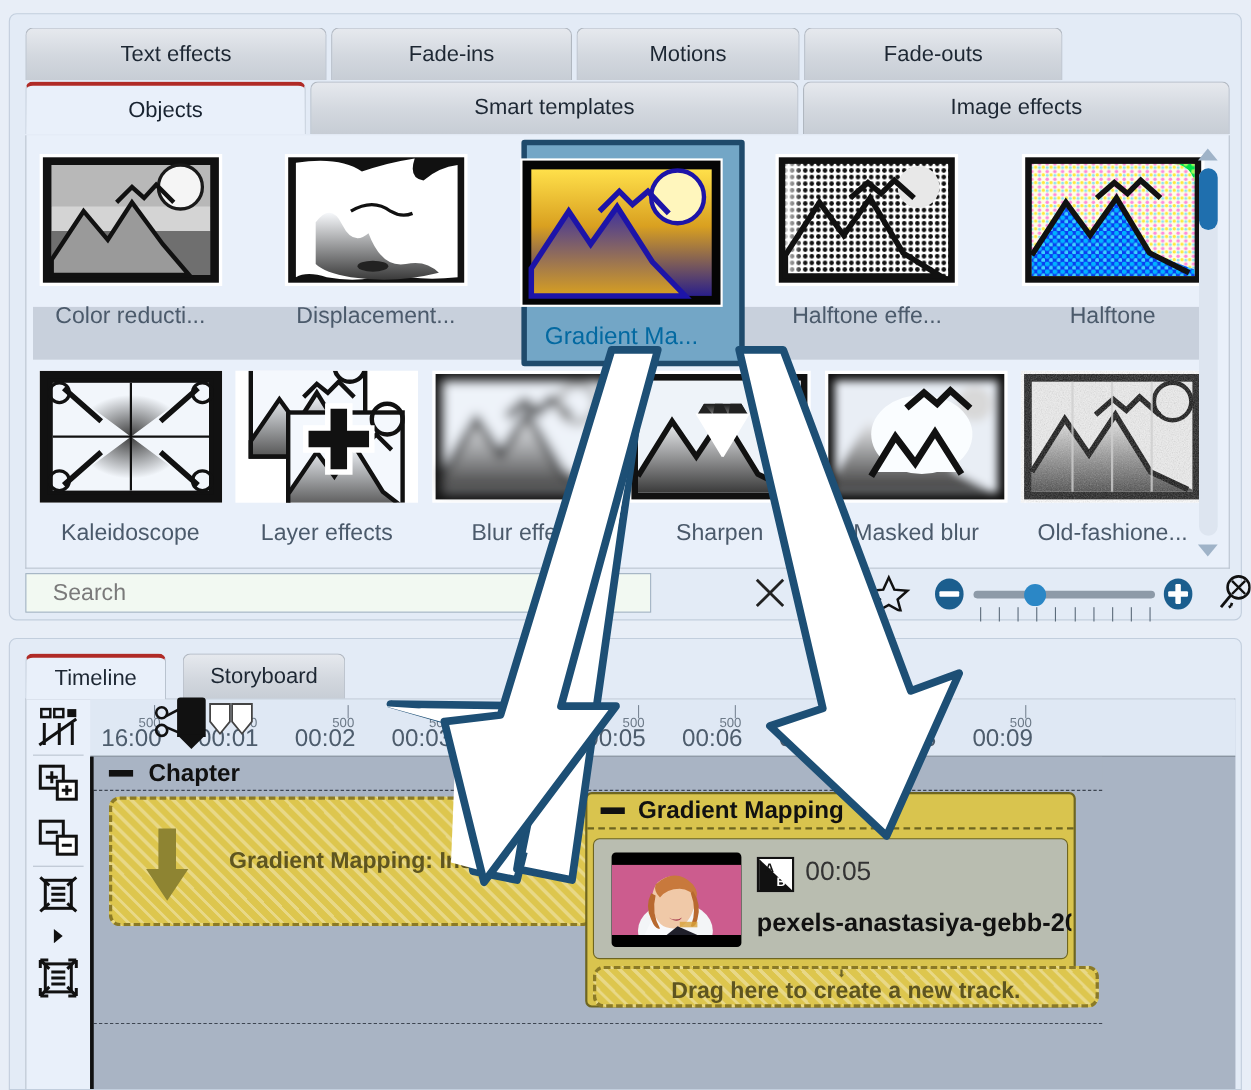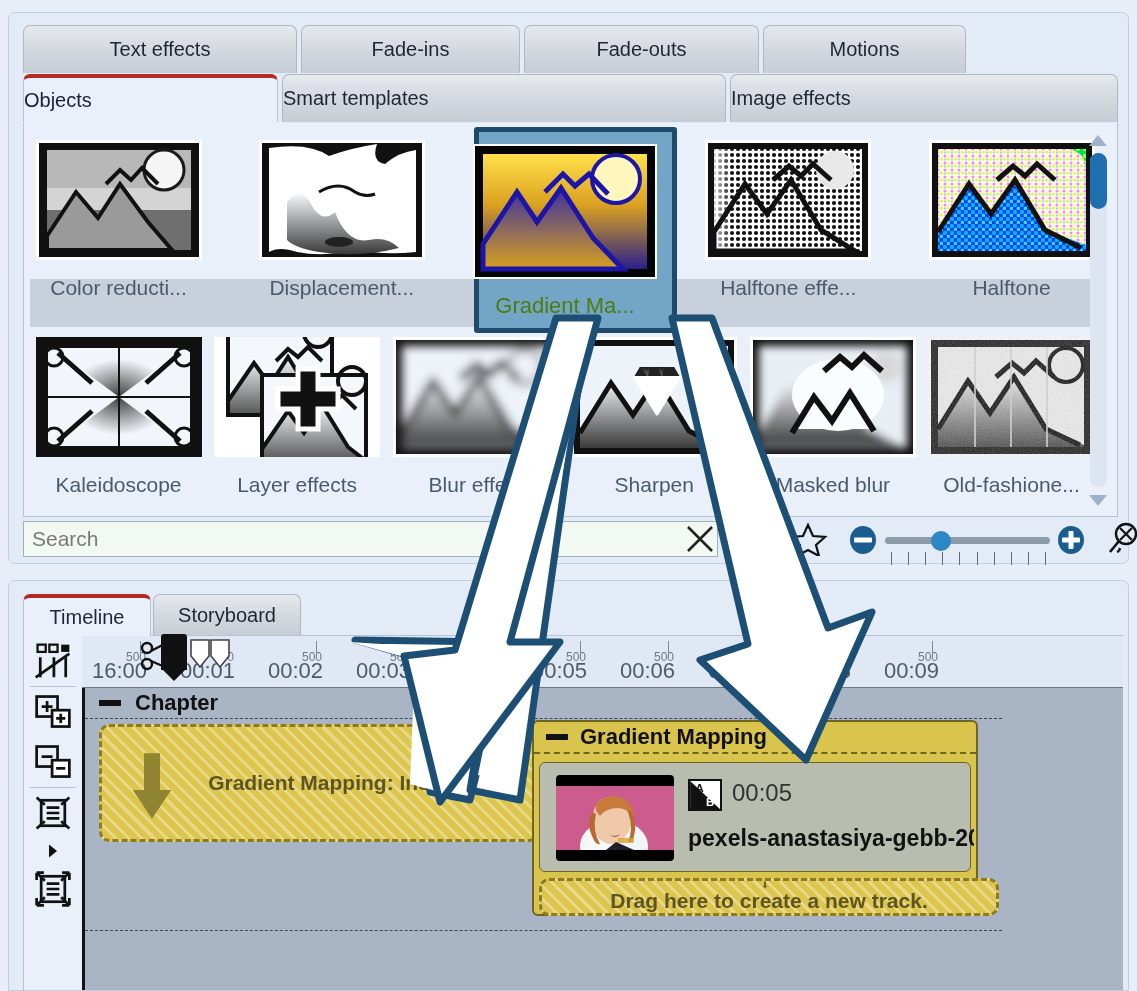--- a/index.html
+++ b/index.html
@@ -34,21 +34,21 @@
   }
 
   
   .tabrow2 { position:absolute; left:14px; top:61px; width:1095px; height:48px; display:flex; gap:4px; }
   .tab2 {
     flex:0 0 auto;
     background:linear-gradient(180deg,#e6e9ee 0%,#d2d7de 55%,#c7cdd5 100%);
     border:1px solid #b0b7c0;
     border-bottom:none;
     border-radius:7px 7px 0 0;
-    display:flex; align-items:center; justify-content:flex-start;
+    display:flex; align-items:center; justify-content:center;
     font-size:20px; color:#1d2733;
     position:relative;
   }
   .tab2.active {
     background:#e9f0fa;
     border:1px solid #b9c3cf;
     border-top:4px solid #b02a26;
     border-bottom:none;
     color:#182330;
     z-index:5;
@@ -82,37 +82,37 @@
   .row-band { position:absolute; left:0; top:148px; width:1070px; height:48px; background:#c8d0dc; }
 
   .tile.selected {
     z-index:40;
   }
   .tile.selected .selbox {
     position:absolute; left:-3px; top:-4px; width:203px; height:206px;
     background:#73a6c6; border:5px solid #1f4a6b; border-radius:3px;
   }
   .tile.selected .thumb { position:relative; z-index:2; width:184px; height:135px; margin-top:13px; }
-  .tile.selected .tlabel { position:relative; z-index:2; color:#4d7c0f; margin-top:14px; font-size:22px; }
+  .tile.selected .tlabel { position:relative; z-index:2; color:#0369a1; margin-top:14px; font-size:22px; }
 
   
   #grid-scroll { position:absolute; right:6px; top:6px; width:26px; height:382px; }
   .sb-arrow { width:26px; height:22px; display:flex; align-items:center; justify-content:center; }
   .sb-arrow i { display:block; width:0;height:0; }
   .sb-up i { border-left:9px solid transparent; border-right:9px solid transparent; border-bottom:11px solid #9fb3c8; }
   .sb-dn i { border-left:9px solid transparent; border-right:9px solid transparent; border-top:11px solid #9fb3c8; }
   #sb-track { position:absolute; left:5px; top:24px; width:17px; height:334px; background:#dde5f0; border-radius:9px; }
   #sb-thumb { position:absolute; left:0; top:0; width:17px; height:56px; background:#1f6fae; border-radius:9px; }
 
   
   #search-row { position:absolute; left:14px; top:508px; width:1095px; height:36px; }
   #search-input {
-    position:absolute; left:0; top:0; width:695px; height:36px;
+    position:absolute; left:0; top:0; width:569px; height:36px;
     background:#f2f9f2; border:1px solid #9fb0c2;
-    font-size:21px; color:#333; padding:0 8px;
+    font-size:21px; color:#333; padding:0 24px;
     font-family:"Liberation Sans", sans-serif;
   }
   #search-input::placeholder { color:#7a7a7a; opacity:1; }
   #clear-x { position:absolute; left:660px; top:2px; width:34px; height:32px; }
   #fav-star { position:absolute; left:765px; top:1px; width:40px; height:34px; }
   #zoom-minus { position:absolute; left:825px; top:4px; width:30px; height:30px; }
   #zoom-plus  { position:absolute; left:1033px; top:4px; width:30px; height:30px; }
   #zoom-track { position:absolute; left:862px; top:16px; width:165px; height:7px; background:#8d9aa8; border-radius:4px; }
   #zoom-knob  { position:absolute; left:908px; top:10px; width:20px; height:20px; background:#2b87c6; border-radius:50%; }
   #zoom-ticks { position:absolute; left:868px; top:31px; width:155px; height:13px; display:flex; justify-content:space-between; }
@@ -120,21 +120,21 @@
   #mag-reset { position:absolute; left:1081px; top:0px; width:36px; height:36px; }
 
   
   #timeline-panel {
     position:absolute; left:8px; top:580px; width:1121px; height:411px;
     background:#e3ebf6;
     border:1px solid #c2cedd;
     border-radius:7px 7px 0 0;
     overflow:hidden;
   }
-  .tl-tabs { position:absolute; left:14px; top:13px; height:42px; display:flex; gap:2px; }
+  .tl-tabs { position:absolute; left:14px; top:13px; height:42px; display:flex; gap:15px; }
   .tl-tab {
     padding:0 22px; height:42px; display:flex; align-items:center; justify-content:center;
     font-size:20px; color:#1d2733;
     background:linear-gradient(180deg,#e6e9ee 0%,#d2d7de 55%,#c7cdd5 100%);
     border:1px solid #b0b7c0; border-bottom:none; border-radius:7px 7px 0 0;
   }
   .tl-tab.active { background:#e9f0fa; border:1px solid #b9c3cf; border-top:4px solid #b02a26; border-bottom:none; z-index:3; }
 
   #tl-body { position:absolute; left:14px; top:54px; width:1100px; height:360px; background:#e9f0fa; border:1px solid #b9c3cf; border-bottom:none; }
 
@@ -193,25 +193,25 @@
 
 <div id="media-panel">
 
   <div class="tabrow1">
     <div class="tab1" style="width:274px">
       <span>Text effects</span>
     </div>
     <div class="tab1" style="width:219px">
       <span>Fade-ins</span>
     </div>
+    <div class="tab1" style="width:203px">
+      <span>Motions</span>
+    </div>
     <div class="tab1" style="width:235px">
       <span>Fade-outs</span>
-    </div>
-    <div class="tab1" style="width:203px">
-      <span>Motions</span>
     </div>
   </div>
 
   <div class="tabrow2">
     <div class="tab2 active" style="width:255px">
       <span>Objects</span>
     </div>
     <div class="tab2" style="width:444px">
       <span>Smart templates</span>
     </div>

